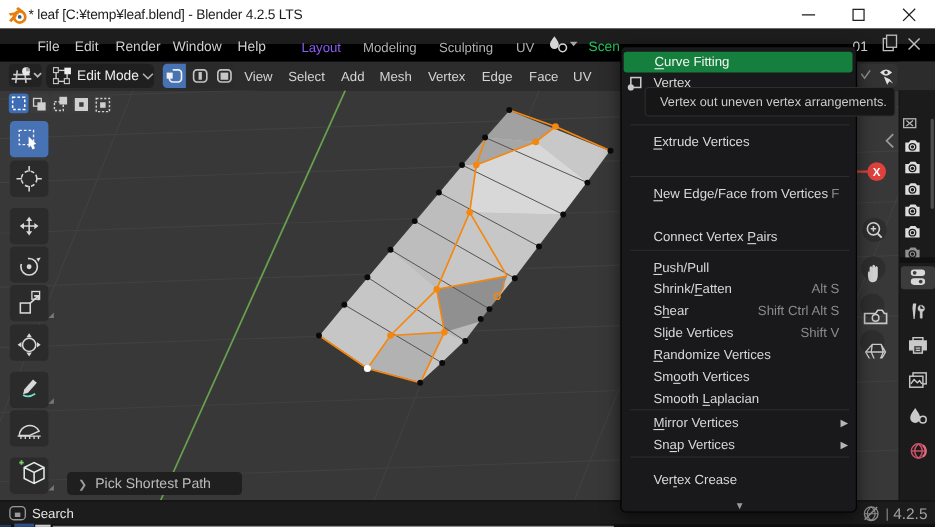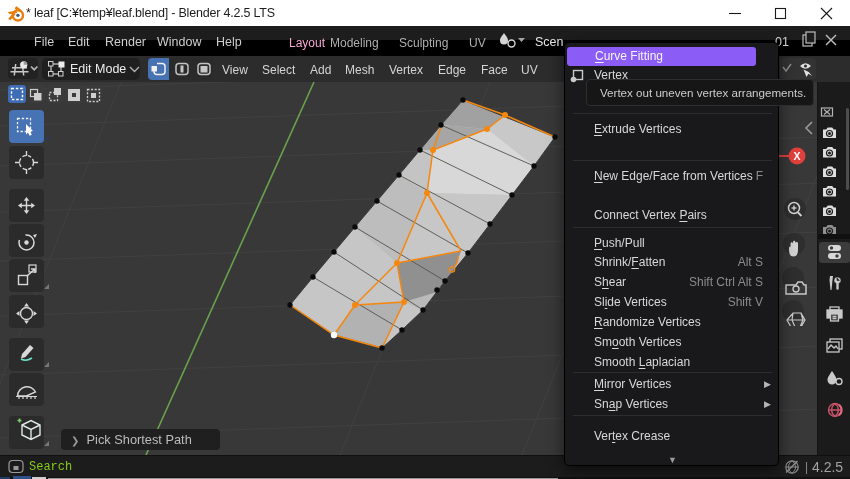--- a/index.html
+++ b/index.html
@@ -339,30 +339,30 @@
     <circle cx="11" cy="12" r="1.7" fill="#e3e3e3"></circle>
     <path d="M0.5,8.5 L9,7.2 L10.5,9.5 L2,10.8 Z" fill="#e3e3e3"></path>
     <path d="M9.5,2.5 L15,6.5 L12.8,8.3 L7.5,4.5 Z" fill="#e3e3e3"></path>
     <path d="M0.8,15.5 L6.5,9 L8.6,10.8 L3,17.2 Z" fill="#e3e3e3"></path>
   </svg>
   <div class="tmenu" style="left:34px;">File</div>
   <div class="tmenu" style="left:68px;">Edit</div>
   <div class="tmenu" style="left:105px;">Render</div>
   <div class="tmenu" style="left:157px;">Window</div>
   <div class="tmenu" style="left:216px;">Help</div>
-  <div class="wtab" style="left:289px; color:#f9a8d4;">Layout</div>
+  <div class="wtab" style="left:274px; color:#8b5cf6;">Layout</div>
   <div class="wtab" style="left:330px;">Modeling</div>
   <div class="wtab" style="left:399px;">Sculpting</div>
   <div class="wtab" style="left:469px;">UV</div>
   <svg width="32" height="22" style="position:absolute;left:497px;top:4px">
     <path d="M7,3 c2.8,4 4,5.5 4,7.5 a4,4 0 0 1 -8,0 C3,8.5 4.2,7 7,3 Z" fill="#d5d5d5"></path>
     <circle cx="14.5" cy="13.5" r="3.5" fill="none" stroke="#d5d5d5" stroke-width="1.4"></circle>
     <path d="M21,8 l3.5,4 l3.5,-4 Z" fill="#a5a5a5"></path>
   </svg>
-  <div class="tmenu" style="left:535px; color:#e5e5e5;">Scen</div>
+  <div class="tmenu" style="left:535px; color:#22c55e;">Scen</div>
   <div class="tmenu" style="left:775px; color:#d5d5d5;">01</div>
   <svg width="45" height="26" style="position:absolute;left:800px;top:2px">
     <rect x="3" y="7" width="9" height="11" fill="none" stroke="#bdbdbd" stroke-width="1.2"></rect>
     <rect x="6" y="4" width="9" height="11" fill="#1d1d1d" stroke="#bdbdbd" stroke-width="1.2"></rect>
     <line x1="26" y1="7" x2="36" y2="17" stroke="#bdbdbd" stroke-width="1.4"></line>
     <line x1="36" y1="7" x2="26" y2="17" stroke="#bdbdbd" stroke-width="1.4"></line>
   </svg>
 </div>
 
 <div class="abs" id="vheader">
@@ -411,38 +411,38 @@
     <circle cx="25.5" cy="8" r="1.6" fill="#333"></circle>
     <path d="M23.5,11.5 l3,7.5 l2,-3.2 l3.5,2.2 l-3.2,-4 Z" fill="#e2e2e2"></path>
   </svg>
 </div>
 
 <div class="abs" id="statusbar">
   <svg width="18" height="16" style="position:absolute;left:8px;top:3px">
     <rect x="1" y="1.5" width="14" height="12" rx="3.5" fill="none" stroke="#9a9a9a" stroke-width="1.2"></rect>
     <rect x="5.5" y="7" width="5" height="4" fill="#9a9a9a"></rect>
   </svg>
-  <div class="abs" style="left:29px;top:4px;font-size:12px;color:#84cc16;font-family:Liberation Mono, monospace;">Search</div>
+  <div class="abs" style="left:29px;top:4px;font-size:12px;color:#e5e5e5;">Search</div>
   <svg width="17" height="17" style="position:absolute;left:784px;top:3px">
     <circle cx="8" cy="8" r="6.2" fill="none" stroke="#8e8e8e" stroke-width="1.2"></circle>
     <path d="M1.8,8 h12.4 M8,1.8 c-4.8,3.8 -4.8,8.6 0,12.4 M8,1.8 c4.8,3.8 4.8,8.6 0,12.4" fill="none" stroke="#8e8e8e" stroke-width="1"></path>
     <line x1="2" y1="13.5" x2="13.5" y2="2" stroke="#8e8e8e" stroke-width="1.4"></line>
   </svg>
   <div class="abs" style="left:805px;top:4px;font-size:12px;color:#8a8a8a;">|</div>
   <div class="abs" style="left:812px;top:3px;font-size:14px;color:#a3a3a3;">4.2.5</div>
 </div>
 <div class="abs" id="bottomsliver">
   <div class="abs" style="left:0;top:0;width:10px;height:2px;background:#223a66;"></div>
   <div class="abs" style="left:13px;top:-1px;width:18px;height:3px;background:#2d4f8a;"></div>
   <div class="abs" style="left:32px;top:0;width:14px;height:2px;background:#cfcfcf;"></div>
   <div class="abs" style="left:48px;top:0.5px;width:510px;height:1.5px;background:#9a9a9a;"></div>
 </div>
 
 <div class="abs" id="menu">
-  <div class="mrow" style="top:4px; left:2px; width:189px; background:#8b5cf6; border-radius:3px;">
+  <div class="mrow" style="top:4px; left:2px; width:208px; background:#15803d; border-radius:3px;">
       <span class="lab" style="color:#f4f4f4;"><u>C</u>urve Fitting</span>
     </div>
   <div class="mrow" style="top:23px;">
     <svg width="16" height="16" style="position:absolute;left:4px;top:1px">
       <rect x="3.5" y="3.5" width="9" height="9" fill="none" stroke="#c9c9c9" stroke-width="1.4"></rect>
       <circle cx="3.5" cy="12.5" r="2.8" fill="#c9c9c9"></circle>
     </svg>
     <span class="lab">Vertex</span>
   </div>
   <div class="msep" style="top:70px;"></div>

